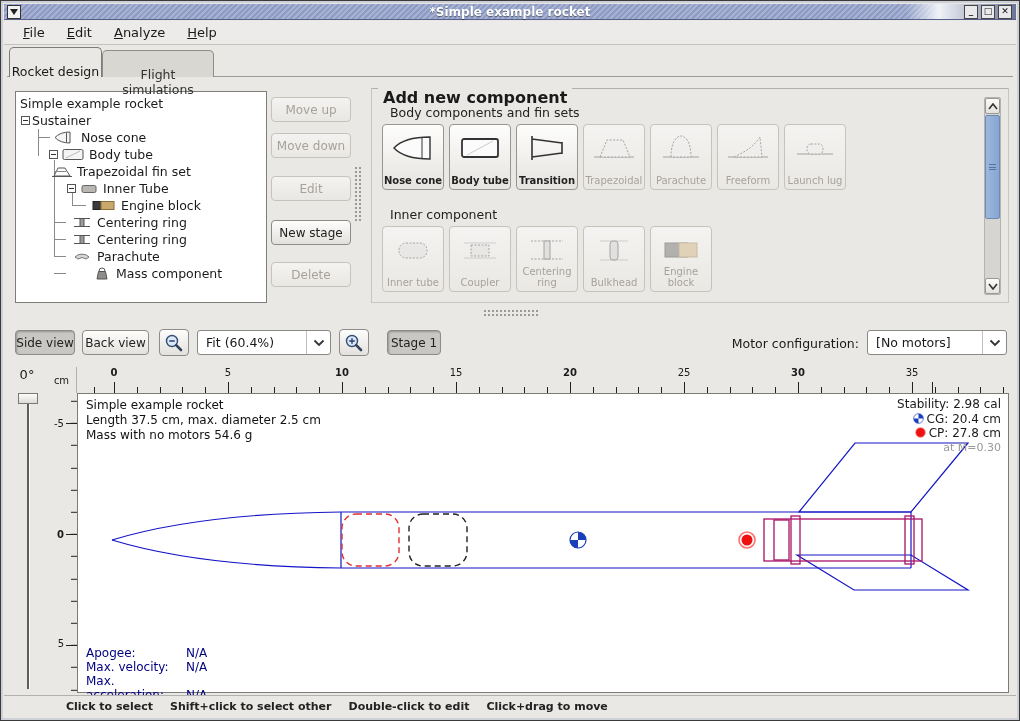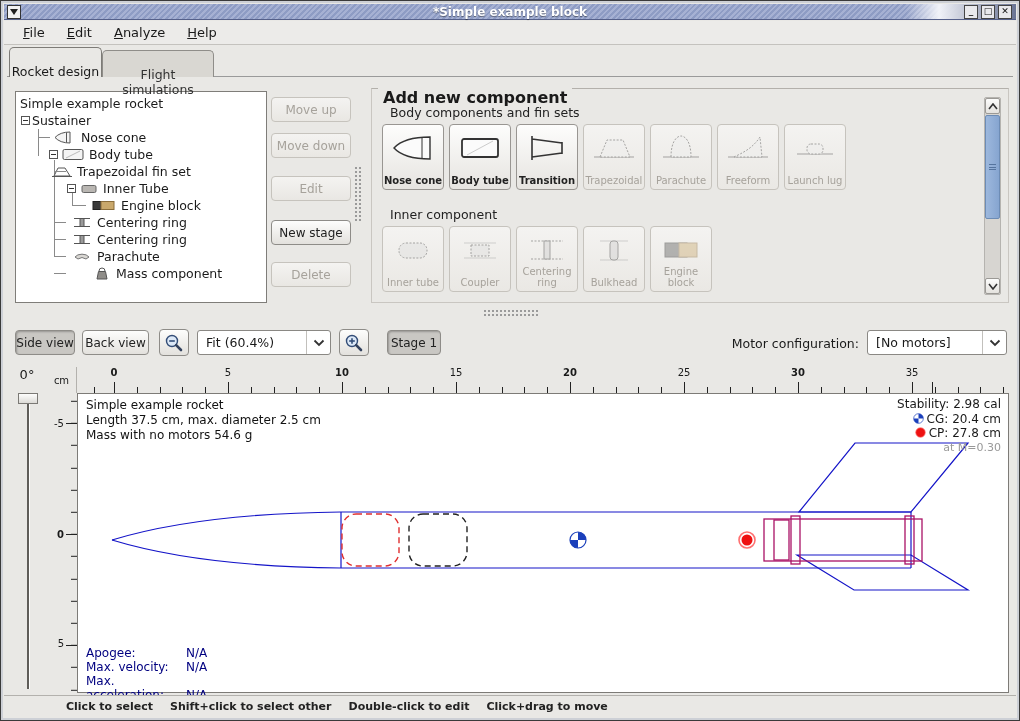--- a/index.html
+++ b/index.html
@@ -142,21 +142,21 @@
 </head>
 <body>
 
 <div class="window">
 
   <div class="titlebar">
     <div class="grad"></div>
     <div class="win-icon">
         <div class="tri"></div>
       </div>
-    <div class="win-title">*Simple example block</div>
+    <div class="win-title">*Simple example rocket</div>
     <div class="win-btns">
       <div class="win-btn">_</div>
       <div class="win-btn">□</div>
       <div class="win-btn">✕</div>
     </div>
   </div>
 
   <div class="menubar">
     <span class="menu-item">File</span>
     <span class="menu-item">Edit</span>

